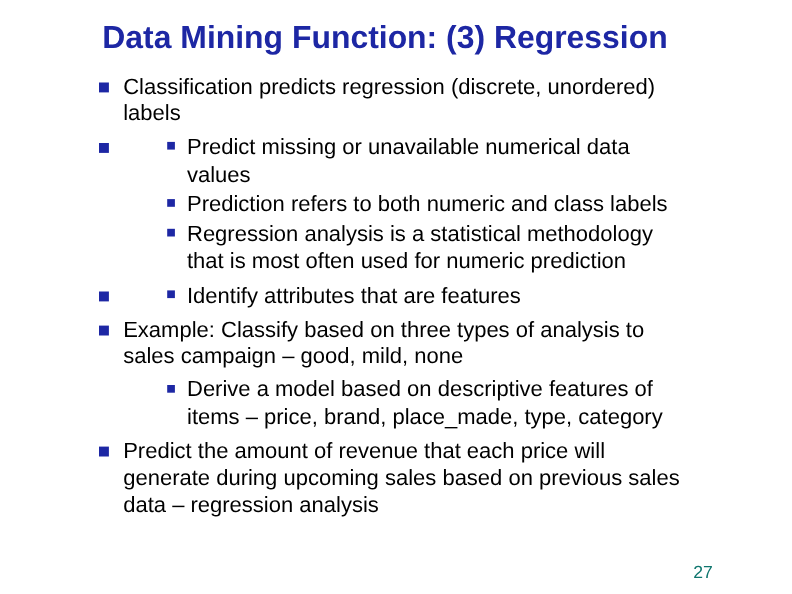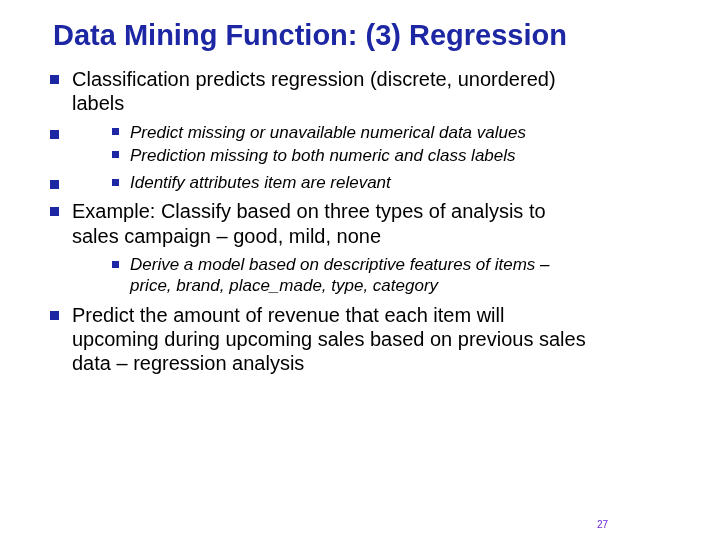--- a/index.html
+++ b/index.html
@@ -11,20 +11,21 @@
     font-family: Verdana, Arial, sans-serif;
     color: #000;
     overflow: hidden;
   }
   .slide {
     width: 620px;
     height: 540px;
     position: relative;
     box-sizing: border-box;
     padding: 12px 32px 0 32px;
+    margin-left: 40px;
   }
   .title {
     font-size: 29px;
     font-weight: bold;
     color: #1d27a4;
     text-align: center;
     margin: 6px 0 14px 0;
     line-height: 1.2;
   }
   ul.top {
@@ -48,69 +49,69 @@
     height: 9px;
     background: #1d27a4;
   }
   ul.sub {
     list-style: none;
     margin: 6px 0 6px 0;
     padding: 0 0 0 40px;
   }
   ul.sub > li {
     position: relative;
-    font-size: 17px;
+    font-size: 20px;
     line-height: 1.25;
     margin-bottom: 2px;
     padding-left: 18px;
-    font-style: italic;
   }
   ul.sub > li::before {
     content: '';
     position: absolute;
     left: 0;
     top: 0.38em;
     width: 7px;
     height: 7px;
     background: #1d27a4;
   }
   .page-num {
     position: absolute;
     right: 12px;
     bottom: 10px;
-    font-size: 10px;
-    color: #6d28d9;
+    font-size: 16px;
+    color: #0f766e;
   }
 </style>
 </head>
 <body>
 
 <div class="slide">
   <div class="title">Data Mining Function: (3) Regression</div>
 
   <ul class="top">
     <li>
       <span>Classification predicts regression (discrete, unordered) labels</span>
     </li>
     <li>
       <ul class="sub">
         <li><span>Predict missing or unavailable numerical data values</span></li>
-        <li><span>Prediction missing to both numeric and class labels</span></li>
+        <li><span>Prediction refers to both numeric and class labels</span></li>
+        <li><span>Regression analysis is a statistical methodology that is most often used for numeric prediction</span></li>
       </ul>
     </li>
     <li>
       <ul class="sub">
-        <li><span>Identify attributes item are relevant</span></li>
+        <li><span>Identify attributes that are features</span></li>
       </ul>
     </li>
     <li>
       <span>Example: Classify based on three types of analysis to sales campaign – good, mild, none</span>
       <ul class="sub">
         <li><span>Derive a model based on descriptive features of items – price, brand, place_made, type, category</span></li>
       </ul>
     </li>
     <li>
-      <span>Predict the amount of revenue that each item will upcoming during upcoming sales based on previous sales data – regression analysis</span>
+      <span>Predict the amount of revenue that each price will generate during upcoming sales based on previous sales data – regression analysis</span>
     </li>
   </ul>
 
   <div class="page-num">27</div>
 </div>
 
 </body></html>

